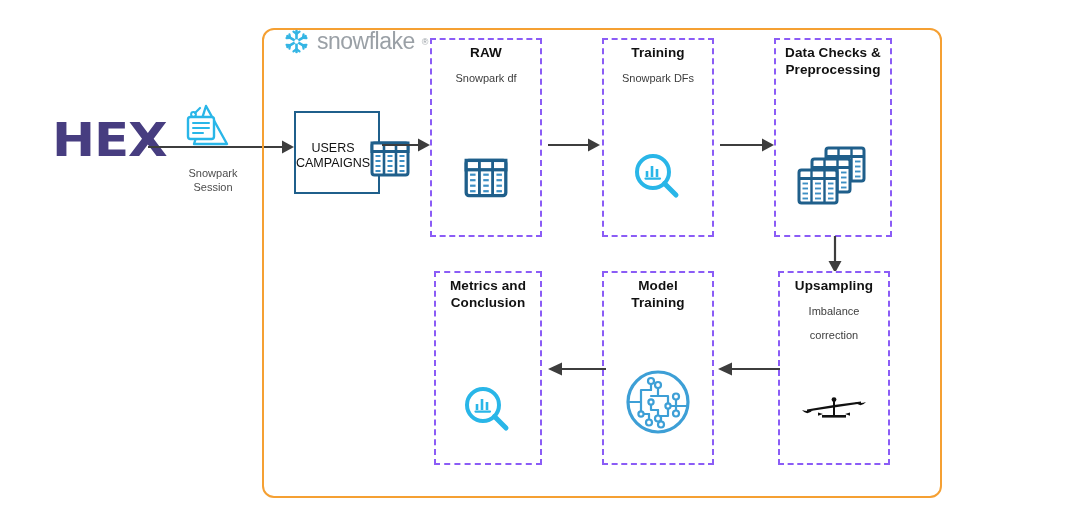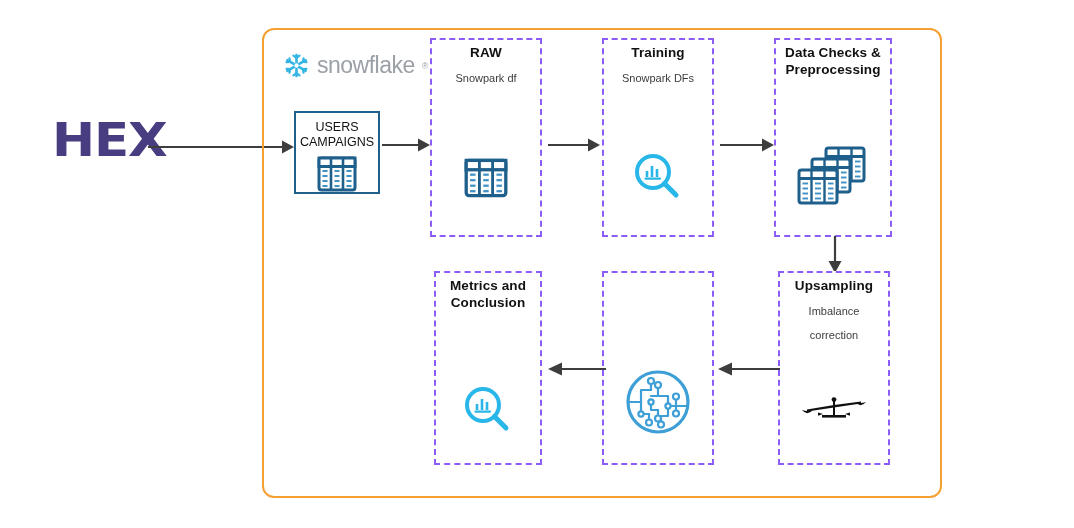--- a/index.html
+++ b/index.html
@@ -31,32 +31,32 @@
   }
 
   
   #pipeline-container{
     position:absolute;left:262px;top:28px;width:676px;height:466px;
     border:2px solid #f5a033;border-radius:12px;background:transparent;
   }
 
   
   #snowflake-logo{
-    position:absolute;left:283px;top:52px;display:flex;align-items:center;gap:7px;
+    position:absolute;left:283px;top:28px;display:flex;align-items:center;gap:7px;
   }
   #snowflake-logo .sf-word{
     font-size:23px;color:#9aa0a6;letter-spacing:-0.5px;font-weight:400;
   }
   #snowflake-logo .sf-tm{font-size:9px;color:#9aa0a6;vertical-align:super;}
 
   
   #source-node{
     position:absolute;left:294px;top:111px;width:86px;height:83px;
     border:2px solid #1f5f8b;background:#fff;
-    display:flex;flex-direction:column;align-items:center;justify-content:flex-start;
+    display:flex;flex-direction:row;align-items:center;justify-content:flex-start;
     padding-top:7px;box-sizing:border-box;
   }
   #source-node .src-title{
     font-size:12.5px;line-height:15px;text-align:center;color:#111;
   }
   #source-node .src-icon{margin-top:6px;}
 
   
   .stage{
     position:absolute;border:2px dashed #8b5cf6;background:#fff;
@@ -98,20 +98,37 @@
 </style>
 </head>
 <body>
 
 <div class="canvas">
 
   <div id="hex-logo">
     <div class="hex-text">HEX</div>
   </div>
 
+  <div id="snowpark-session">
+    <span>
+      <svg width="60" height="50" viewBox="0 0 60 50" aria-hidden="true">
+        <path d="M34 6 L55 44 L22 44 Z" fill="none" stroke="#29b6e8" stroke-width="2.4" stroke-linejoin="round"></path>
+        <path d="M23 13 l5 -5" stroke="#29b6e8" stroke-width="2.2" stroke-linecap="round"></path>
+        <circle cx="21.5" cy="14.5" r="2.4" fill="none" stroke="#29b6e8" stroke-width="2"></circle>
+        <rect x="16" y="17" width="26" height="22" rx="2.5" fill="#ffffff" stroke="#29b6e8" stroke-width="2.4"></rect>
+        <line x1="21" y1="23" x2="37" y2="23" stroke="#29b6e8" stroke-width="2" stroke-linecap="round"></line>
+        <line x1="21" y1="28" x2="37" y2="28" stroke="#29b6e8" stroke-width="2" stroke-linecap="round"></line>
+        <line x1="21" y1="33" x2="31" y2="33" stroke="#29b6e8" stroke-width="2" stroke-linecap="round"></line>
+      </svg>
+    </span>
+    <div class="sp-label">
+      <div>Snowpark</div>
+      <div>Session</div>
+    </div>
+  </div>
 
   <div class="arrow" style="left:148px;top:138px;">
     <svg width="148" height="18" viewBox="0 0 148 18">
       <line x1="0" y1="9" x2="134" y2="9" stroke="#3d3d3d" stroke-width="2.2"></line>
       <path d="M134 2.5 L146 9 L134 15.5 Z" fill="#3d3d3d"></path>
     </svg>
   </div>
 
   <div id="pipeline-container"></div>
 
@@ -344,20 +361,24 @@
   </div>
 
   <div class="arrow" style="left:716px;top:360px;">
     <svg width="64" height="18" viewBox="0 0 64 18">
       <line x1="16" y1="9" x2="64" y2="9" stroke="#3d3d3d" stroke-width="2.2"></line>
       <path d="M16 2.5 L16 15.5 L2 9 Z" fill="#3d3d3d"></path>
     </svg>
   </div>
 
   <div class="stage" id="stage-training">
+    <div class="st-head">
+      <div class="st-title">Model</div>
+      <div class="st-title">Training</div>
+    </div>
     <div class="st-icon">
       <svg width="68" height="68" viewBox="0 0 68 68" aria-hidden="true">
         <circle cx="34" cy="34" r="30" fill="#ffffff" stroke="#3d9fd6" stroke-width="3.2"></circle>
         <g fill="none" stroke="#3d9fd6" stroke-width="2.2" stroke-linecap="round" stroke-linejoin="round">
           <path d="M4.6 34 H17 V22 H27"></path>
           <path d="M17 34 V46 H25"></path>
           <path d="M27 22 V14.5"></path>
           <path d="M25 46 V53"></path>
           <path d="M34 18.5 V28 H44 V38"></path>
           <path d="M34 28 H27"></path>

